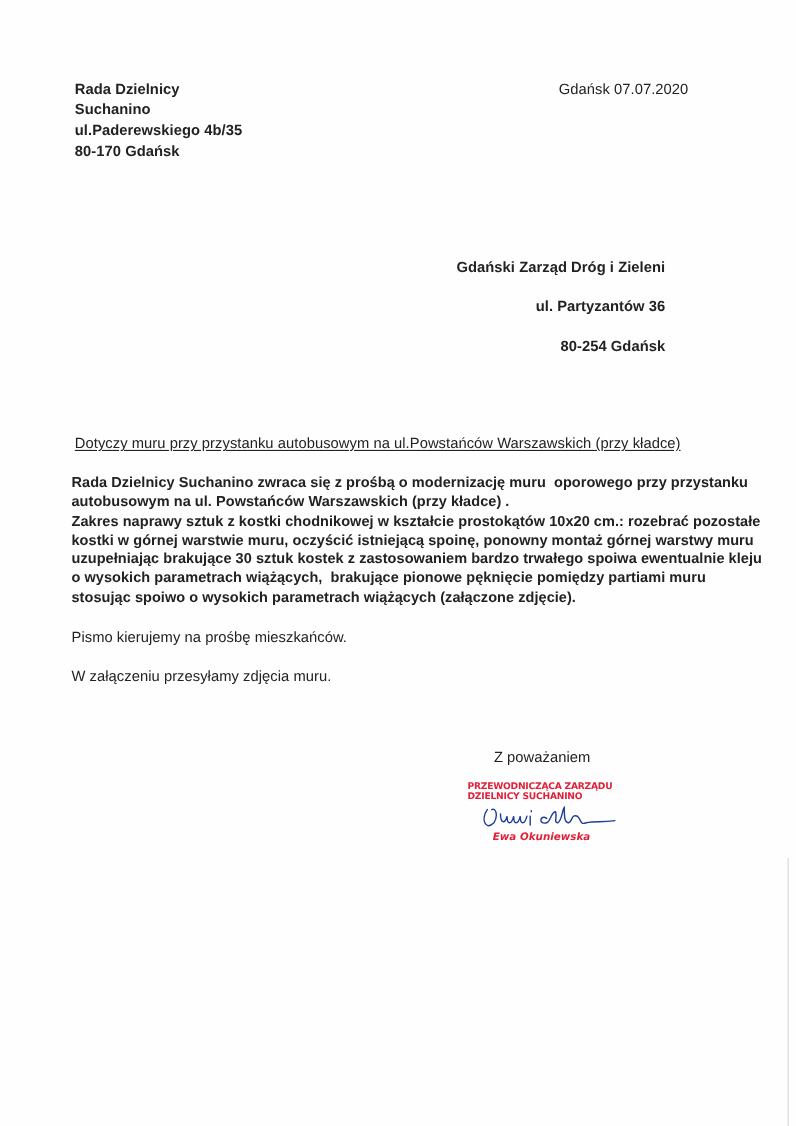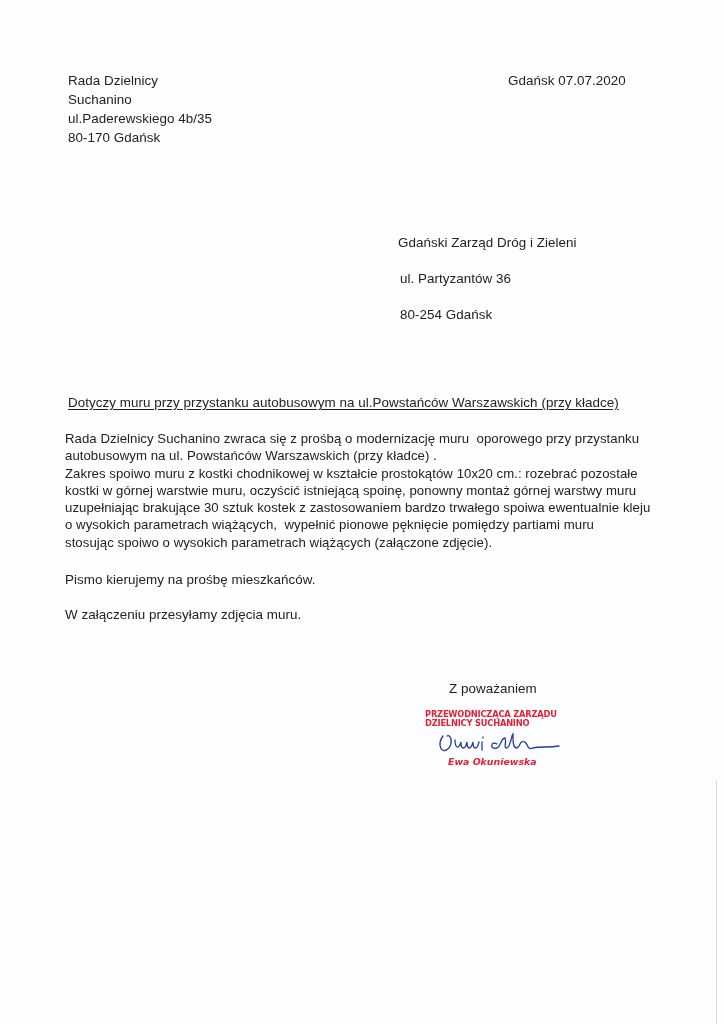--- a/index.html
+++ b/index.html
@@ -29,29 +29,29 @@
     width: 1px;
     height: 244px;
     background: #d8d8d8;
   }
   .block {
     position: absolute;
     font-size: 13.4px;
     line-height: 19px;
     letter-spacing: 0.05px;
   }
-  .block .line { display: block; white-space: pre; }
+  .block .line { display: block; white-space: pre; font-weight: bold; }
 
   #sender { left: 68px; top: 71px; }
   #sender .line:nth-child(1) { padding-left: 0; }
   #sender .line { padding-left: 0; }
 
   #date { left: 508px; top: 71px; }
 
-  #recipient { left: 398px; top: 233px; }
+  #recipient { left: 415px; top: 233px; text-align: right; }
   #recipient .line.shift { padding-left: 2px; margin-top: 17px; }
 
   #subject {
     left: 68px;
     top: 393px;
     text-decoration: underline;
     text-underline-offset: 2px;
   }
 
   #body {
@@ -117,24 +117,24 @@
     <span class="line">Gdański Zarząd Dróg i Zieleni</span>
     <span class="line shift">ul. Partyzantów 36</span>
     <span class="line shift">80-254 Gdańsk</span>
   </div>
 
   <div class="block" id="subject">Dotyczy muru przy przystanku autobusowym na ul.Powstańców Warszawskich (przy kładce)</div>
 
   <div class="block" id="body">
     <span class="line">Rada Dzielnicy Suchanino zwraca się z prośbą o modernizację muru  oporowego przy przystanku</span>
     <span class="line">autobusowym na ul. Powstańców Warszawskich (przy kładce) .</span>
-    <span class="line">Zakres spoiwo muru z kostki chodnikowej w kształcie prostokątów 10x20 cm.: rozebrać pozostałe</span>
+    <span class="line">Zakres naprawy sztuk z kostki chodnikowej w kształcie prostokątów 10x20 cm.: rozebrać pozostałe</span>
     <span class="line">kostki w górnej warstwie muru, oczyścić istniejącą spoinę, ponowny montaż górnej warstwy muru</span>
     <span class="line">uzupełniając brakujące 30 sztuk kostek z zastosowaniem bardzo trwałego spoiwa ewentualnie kleju</span>
-    <span class="line">o wysokich parametrach wiążących,  wypełnić pionowe pęknięcie pomiędzy partiami muru</span>
+    <span class="line">o wysokich parametrach wiążących,  brakujące pionowe pęknięcie pomiędzy partiami muru</span>
     <span class="line">stosując spoiwo o wysokich parametrach wiążących (załączone zdjęcie).</span>
   </div>
 
   <div class="block" id="para2">Pismo kierujemy na prośbę mieszkańców.</div>
   <div class="block" id="para3">W załączeniu przesyłamy zdjęcia muru.</div>
 
   <div class="block" id="closing">Z poważaniem</div>
 
   <div class="stamp">
     <span class="l2">PRZEWODNICZĄCA ZARZĄDU</span>

